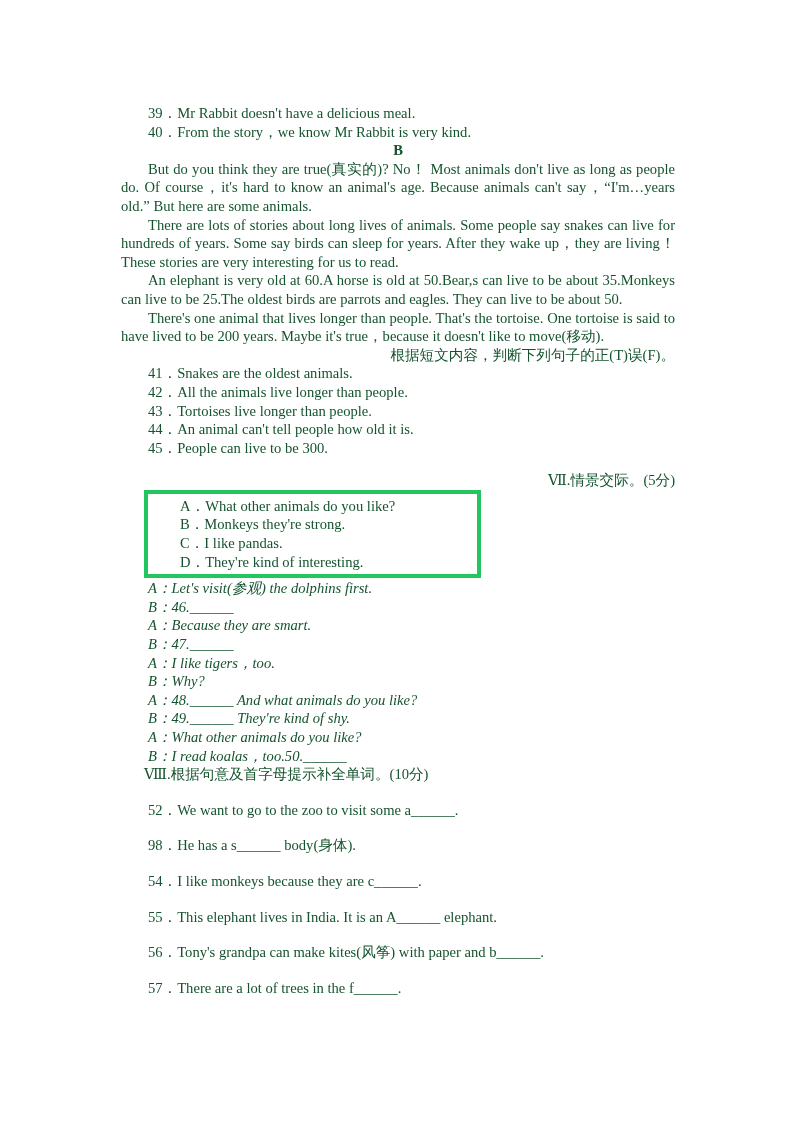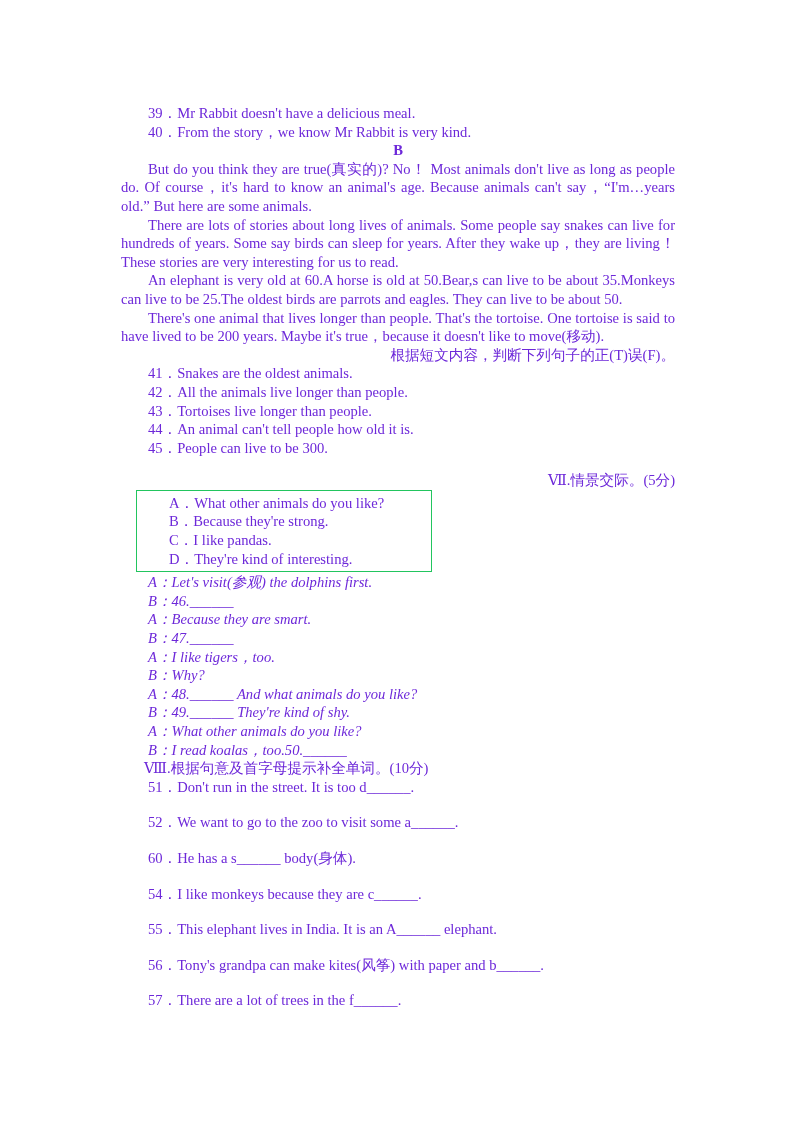--- a/index.html
+++ b/index.html
@@ -5,31 +5,31 @@
   html,body{margin:0;padding:0;background:#ffffff;}
   .page{
     position:relative;
     width:794px;height:1123px;
     background:#ffffff;
     box-sizing:border-box;
     padding:104px 119px 0 121px;
     font-family:"Liberation Serif","DejaVu Serif",serif;
     font-size:14.6px;
     line-height:18.6px;
-    color:#6d28d9;
+    color:#14532d;
   }
   .q-line{padding-left:27px;}
   .center-b{text-align:center;font-weight:bold;}
   .para{text-align:justify;text-indent:27px;}
   .instruction{padding-left:27px;text-align:right;}
   .section-title{padding-left:23px;margin-top:14px;text-align:right;}
   .options-box{
-    border:1px solid #22c55e;
-    margin-left:15px;
-    width:296px;
+    border:4px solid #22c55e;
+    margin-left:23px;
+    width:337px;
     box-sizing:border-box;
     padding:3px 7px 3px 4px;
   }
   .option-line{text-indent:28px;text-align:justify;}
   .dialogue-line{padding-left:27px;font-style:italic;}
   .fill-item{padding-left:27px;margin-top:17px;}
   .fill-item.first{margin-top:0;}
   .section8-title{padding-left:23px;margin-top:0;}
   .dlg-first{margin-top:1px;}
 </style>
@@ -53,39 +53,38 @@
   <div class="q-line">41．Snakes are the oldest animals.</div>
   <div class="q-line">42．All the animals live longer than people.</div>
   <div class="q-line">43．Tortoises live longer than people.</div>
   <div class="q-line">44．An animal can't tell people how old it is.</div>
   <div class="q-line">45．People can live to be 300.</div>
 
   <div class="section-title">Ⅶ.情景交际。(5分)</div>
 
   <div class="options-box">
     <div class="option-line">A．What other animals do you like?</div>
-    <div class="option-line">B．Because they're strong.</div>
+    <div class="option-line">B．Monkeys they're strong.</div>
     <div class="option-line">C．I like pandas.</div>
     <div class="option-line">D．They're kind of interesting.</div>
   </div>
 
   <div class="dialogue-line dlg-first">A：Let's visit(参观) the dolphins first.</div>
   <div class="dialogue-line">B：46.______</div>
   <div class="dialogue-line">A：Because they are smart.</div>
   <div class="dialogue-line">B：47.______</div>
   <div class="dialogue-line">A：I like tigers，too.</div>
   <div class="dialogue-line">B：Why?</div>
   <div class="dialogue-line">A：48.______ And what animals do you like?</div>
   <div class="dialogue-line">B：49.______ They're kind of shy.</div>
   <div class="dialogue-line">A：What other animals do you like?</div>
   <div class="dialogue-line">B：I read koalas，too.50.______</div>
 
   <div class="section8-title">Ⅷ.根据句意及首字母提示补全单词。(10分)</div>
 
-  <div class="fill-item first">51．Don't run in the street. It is too d______.</div>
   <div class="fill-item">52．We want to go to the zoo to visit some a______.</div>
-  <div class="fill-item">60．He has a s______ body(身体).</div>
+  <div class="fill-item">98．He has a s______ body(身体).</div>
   <div class="fill-item">54．I like monkeys because they are c______.</div>
   <div class="fill-item">55．This elephant lives in India. It is an A______ elephant.</div>
   <div class="fill-item">56．Tony's grandpa can make kites(风筝) with paper and b______.</div>
   <div class="fill-item">57．There are a lot of trees in the f______.</div>
 
 </div>
 
 </body></html>

